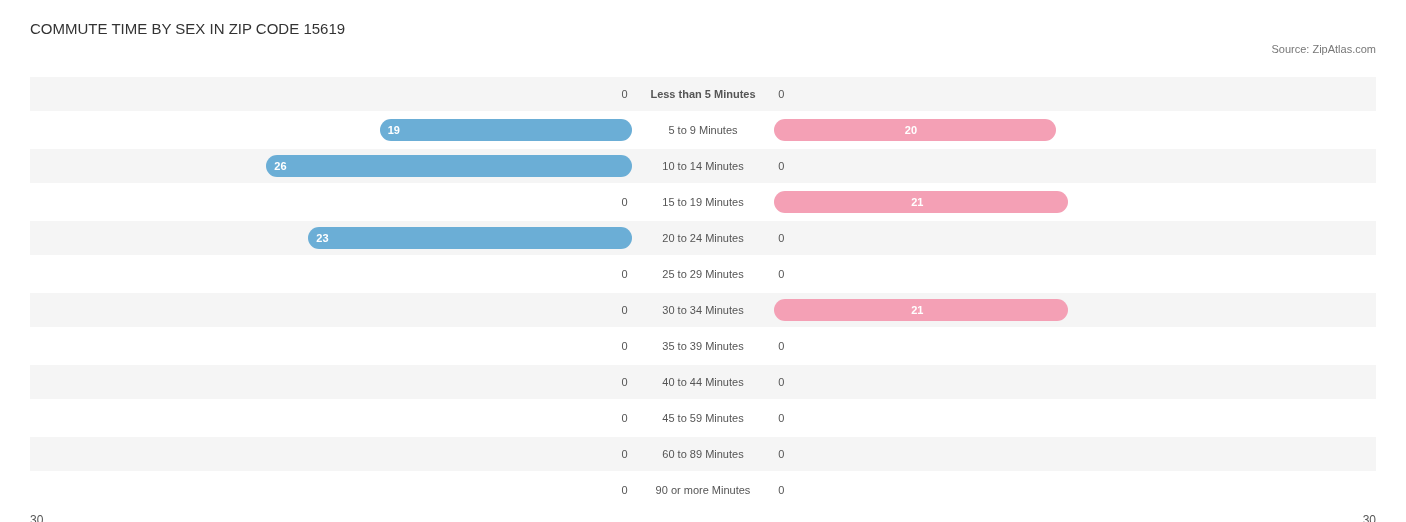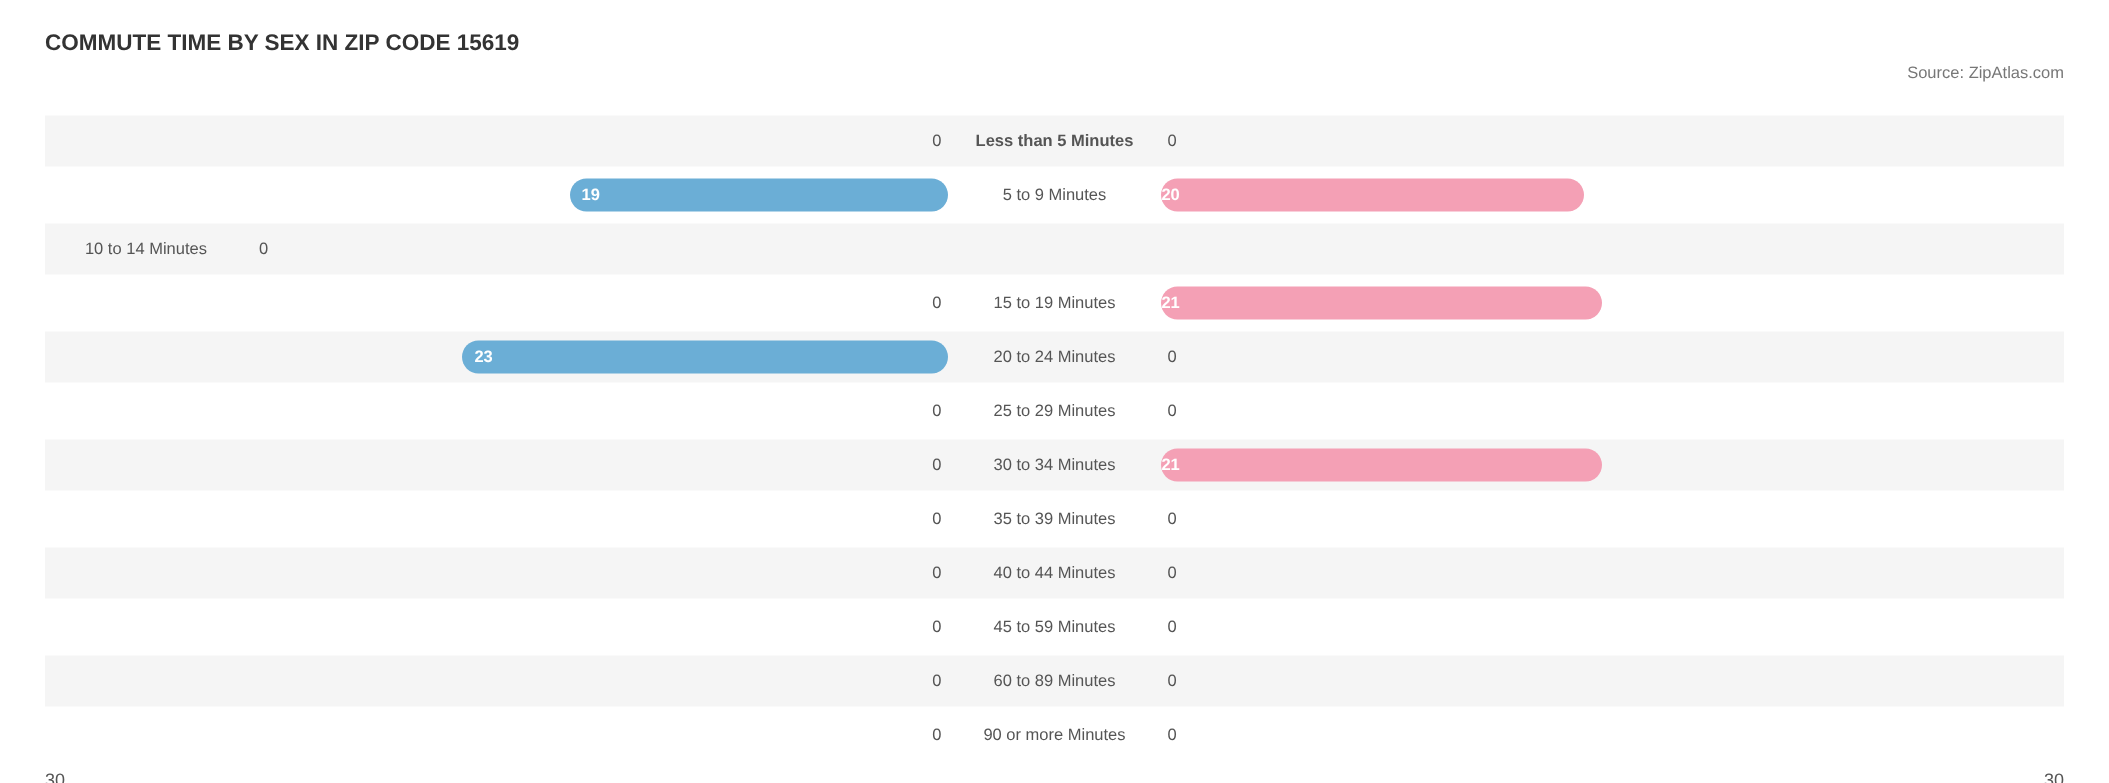--- a/index.html
+++ b/index.html
@@ -5,21 +5,21 @@
     * { box-sizing: border-box; margin: 0; padding: 0; }
     body {
       font-family: Arial, sans-serif;
       background: #fff;
       width: 1406px;
       min-height: 522px;
       padding: 20px 30px;
     }
     .chart-title {
       font-size: 15px;
-      font-weight: bold;
+      font-weight: normal;
       text-transform: uppercase;
       color: #333;
       margin-bottom: 6px;
     }
     .source {
       font-size: 11px;
       color: #777;
       text-align: right;
       margin-bottom: 22px;
     }
@@ -69,21 +69,21 @@
       align-items: center;
       position: relative;
     }
     .bar-male {
       background: #6baed6;
       justify-content: flex-start;
       padding-left: 8px;
     }
     .bar-female {
       background: #f4a0b5;
-      justify-content: flex-start;
+      justify-content: center;
       padding-right: 8px;
     }
     .bar-label {
       font-size: 11px;
       font-weight: bold;
       color: #fff;
       white-space: nowrap;
     }
     .zero-label {
       font-size: 11px;
@@ -123,20 +123,25 @@
         </div>
       </div>
       <div class="label-container" style="font-size: 11px;">5 to 9 Minutes</div>
       <div class="female-bar-container">
         <div class="bar bar-female" style="width: 281.4px;">
           <span class="bar-label">20</span>
         </div>
       </div>
     </div>
     <div class="row">
+      <div class="male-bar-container">
+        <div class="bar bar-male" style="width: 365.4px;">
+          <span class="bar-label">26</span>
+        </div>
+      </div>
       <div class="label-container" style="font-size: 11px;">10 to 14 Minutes</div>
       <div class="female-bar-container">
         <span class="zero-label">0</span>
       </div>
     </div>
     <div class="row">
       <div class="male-bar-container">
         <span class="zero-label">0</span>
       </div>
       <div class="label-container" style="font-size: 11px;">15 to 19 Minutes</div>

